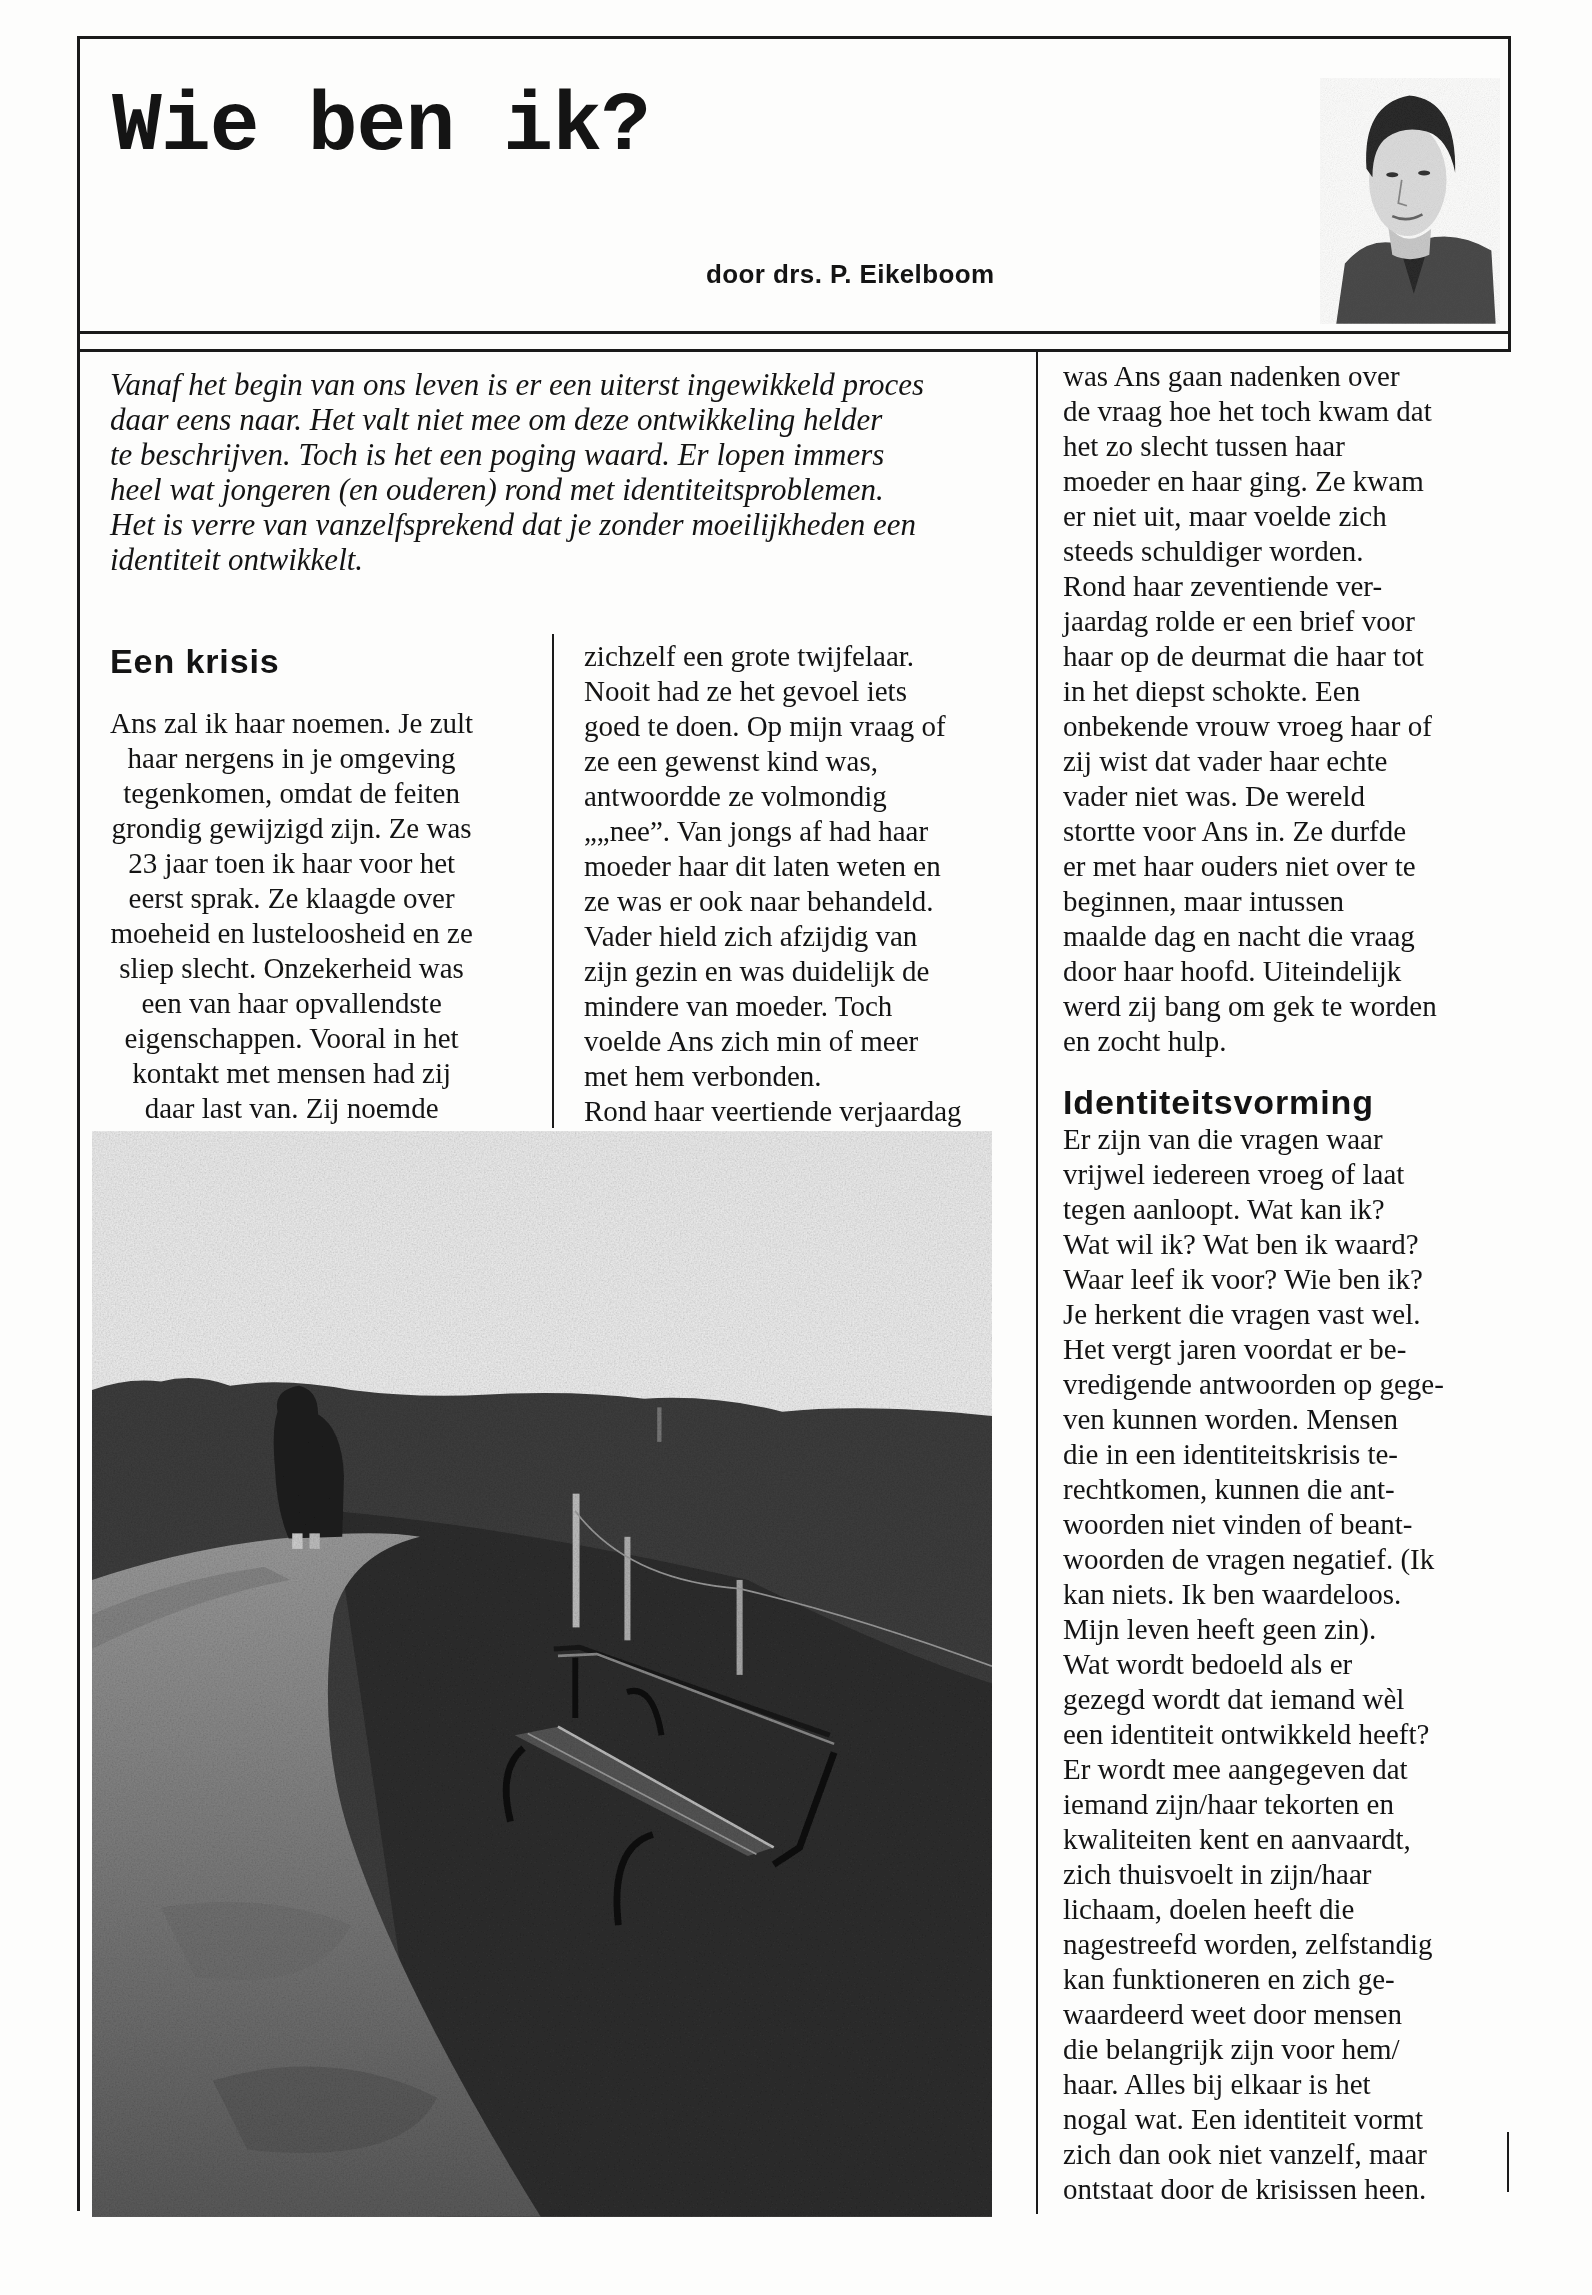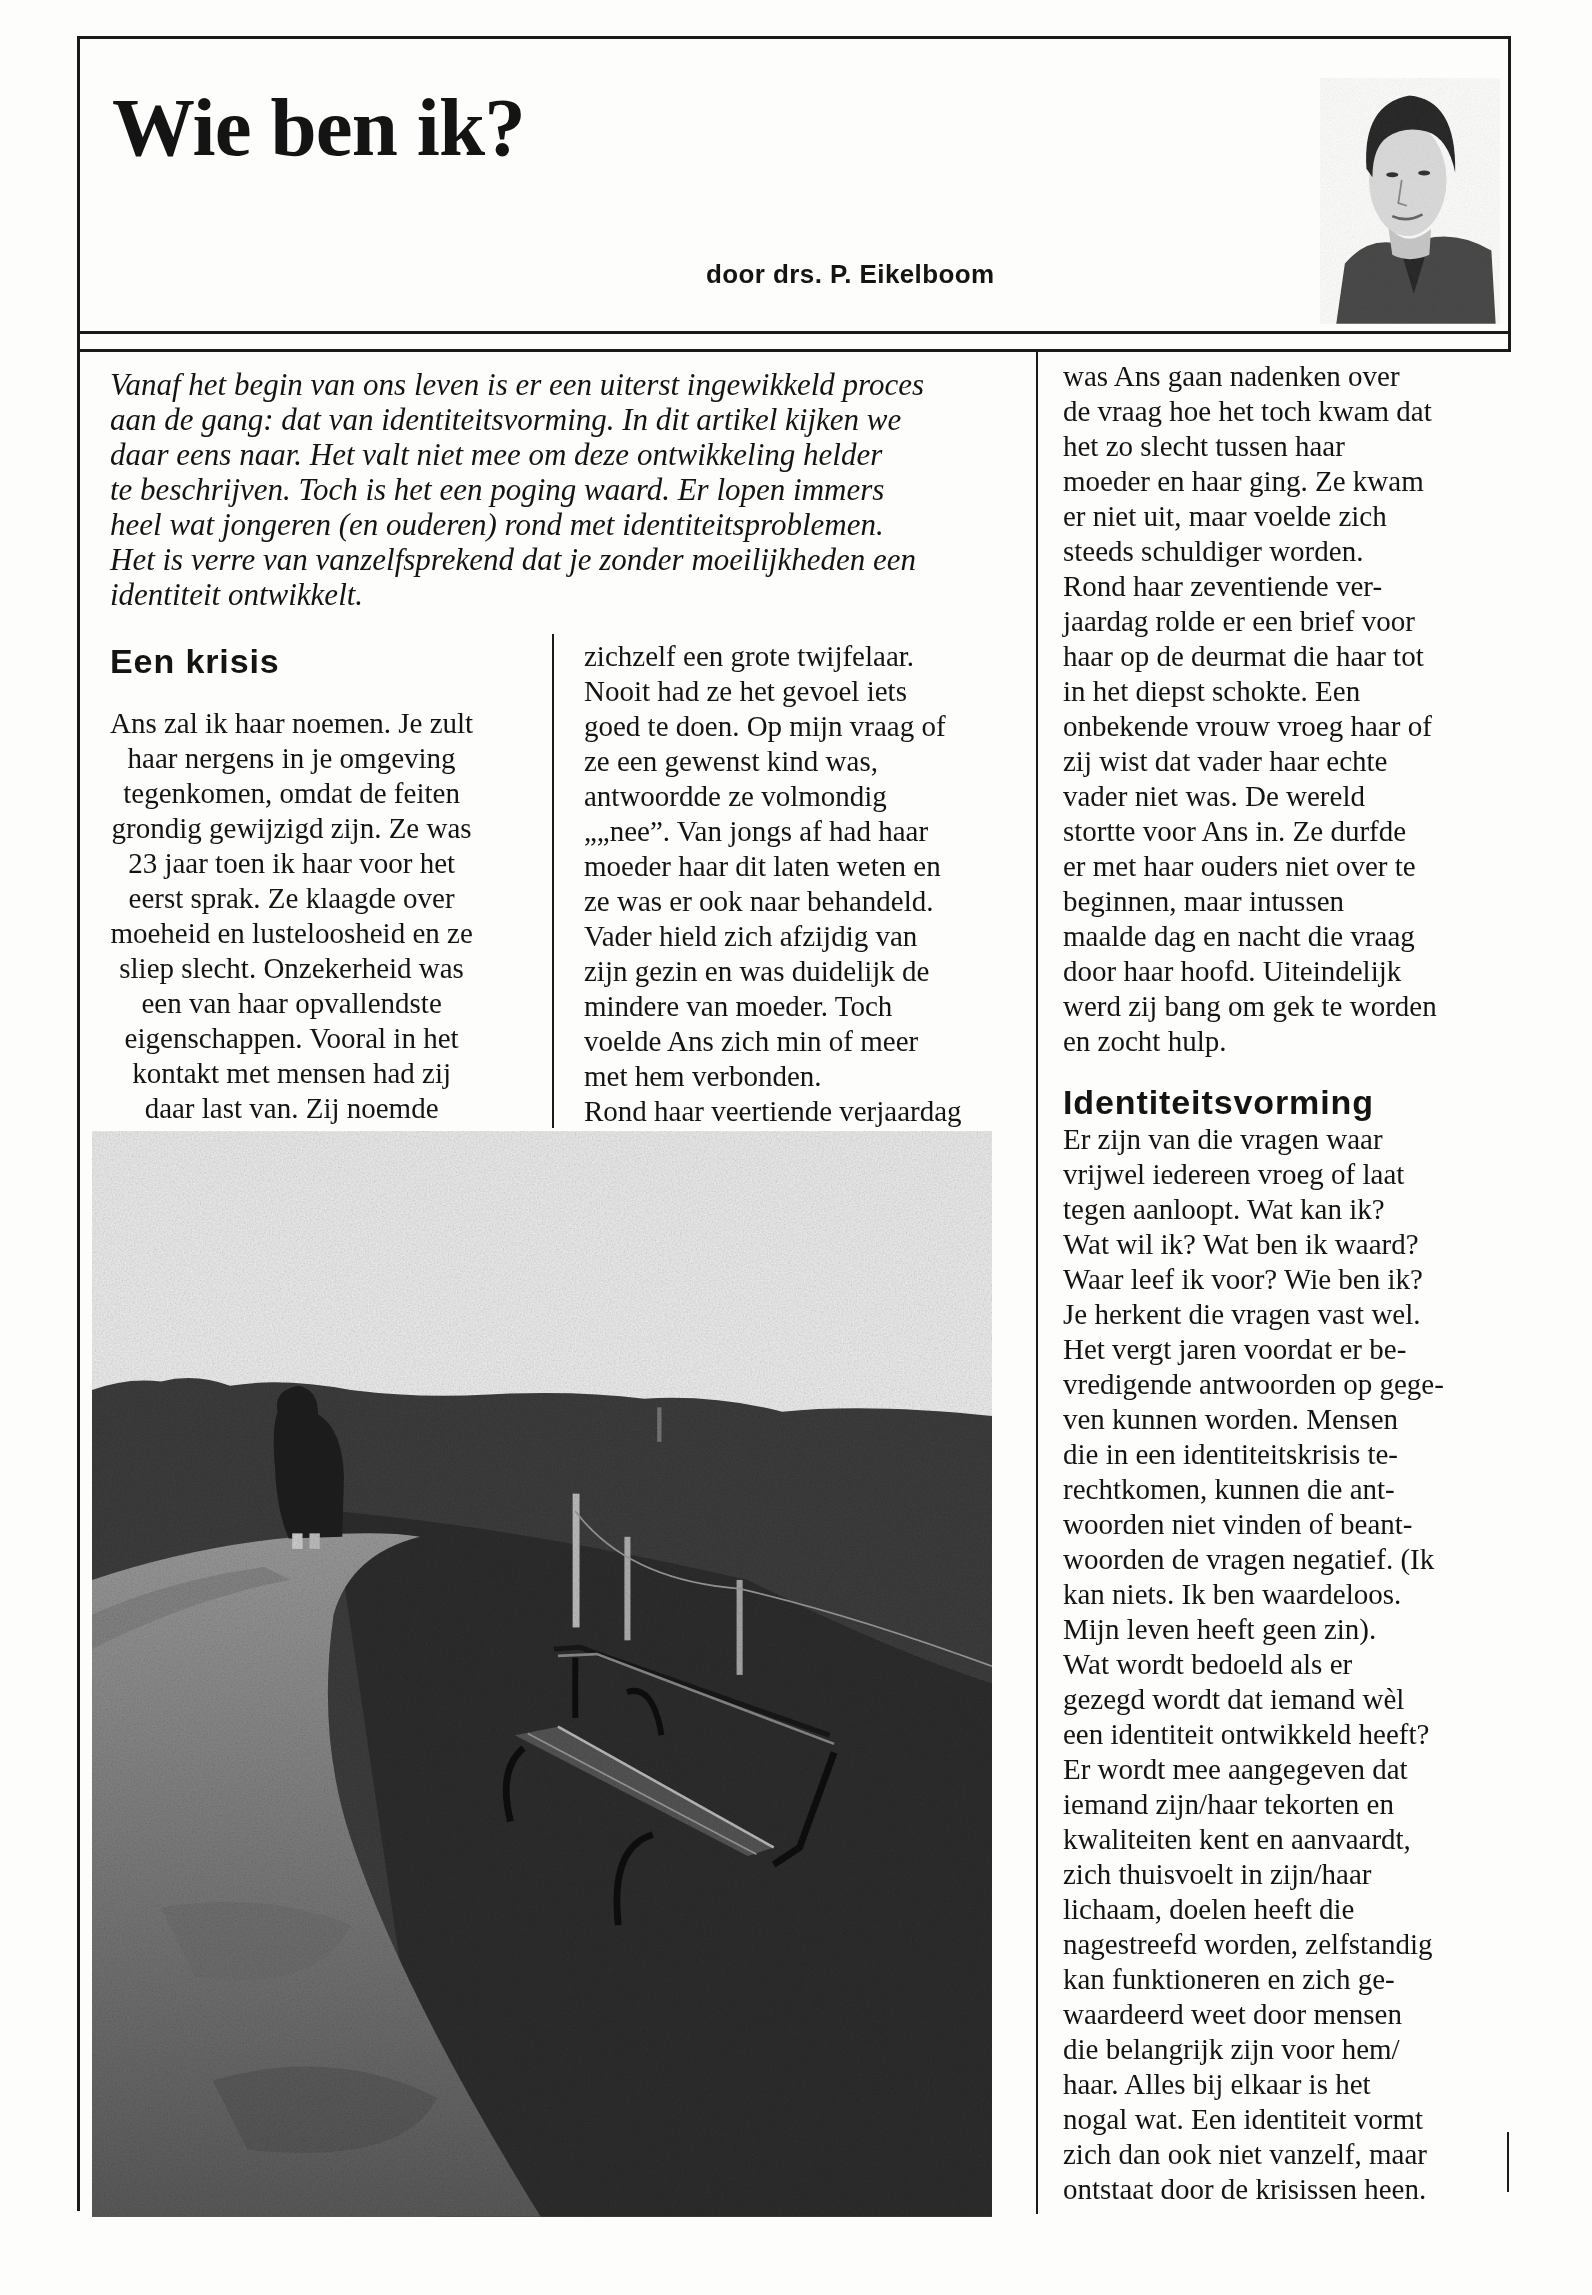--- a/index.html
+++ b/index.html
@@ -7,21 +7,21 @@
     width: 1592px; height: 2295px; position: relative; overflow: hidden;
     background: #fdfdfc; color: #141414;
     font-family: "Liberation Serif", "DejaVu Serif", serif;
   }
   .abs { position: absolute; }
   .rule { position: absolute; background: #1a1a1a; }
 
   
   #title {
     left: 112px; top: 86px; font-size: 83px; font-weight: bold;
-    font-family: Liberation Serif, serif; letter-spacing: -0.9px; line-height: 1;
+    font-family: Liberation Mono, monospace; letter-spacing: -0.9px; line-height: 1;
   }
   #byline {
     left: 706px; top: 259px; font-size: 26px; font-weight: bold;
     font-family: "Liberation Sans", "DejaVu Sans", sans-serif; letter-spacing: 0.4px;
   }
   #portrait {
     left: 1319px; top: 78px; width: 181px; height: 246px; overflow: hidden;
   }
 
   
@@ -92,21 +92,20 @@
       <ellipse cx="85" cy="112" rx="7" ry="3" fill="#333"></ellipse>
       <ellipse cx="122" cy="110" rx="7" ry="3" fill="#333"></ellipse>
       <path d="M96 118 L92 145 L102 148" stroke="#888" stroke-width="2" fill="none"></path>
       <path d="M85 160 Q102 168 120 158" stroke="#666" stroke-width="3" fill="none"></path>
     </g>
   </svg>
 </div>
 
 <div id="intro" class="abs">
   <span class="ln">Vanaf het begin van ons leven is er een uiterst ingewikkeld proces</span>
-  <span class="ln">aan de gang: dat van identiteitsvorming. In dit artikel kijken we</span>
   <span class="ln">daar eens naar. Het valt niet mee om deze ontwikkeling helder</span>
   <span class="ln">te beschrijven. Toch is het een poging waard. Er lopen immers</span>
   <span class="ln">heel wat jongeren (en ouderen) rond met identiteitsproblemen.</span>
   <span class="ln">Het is verre van vanzelfsprekend dat je zonder moeilijkheden een</span>
   <span class="ln">identiteit ontwikkelt.</span>
 </div>
 
 <div id="col1-head" class="abs heading">Een krisis</div>
 
 <div id="col1" class="abs col">

